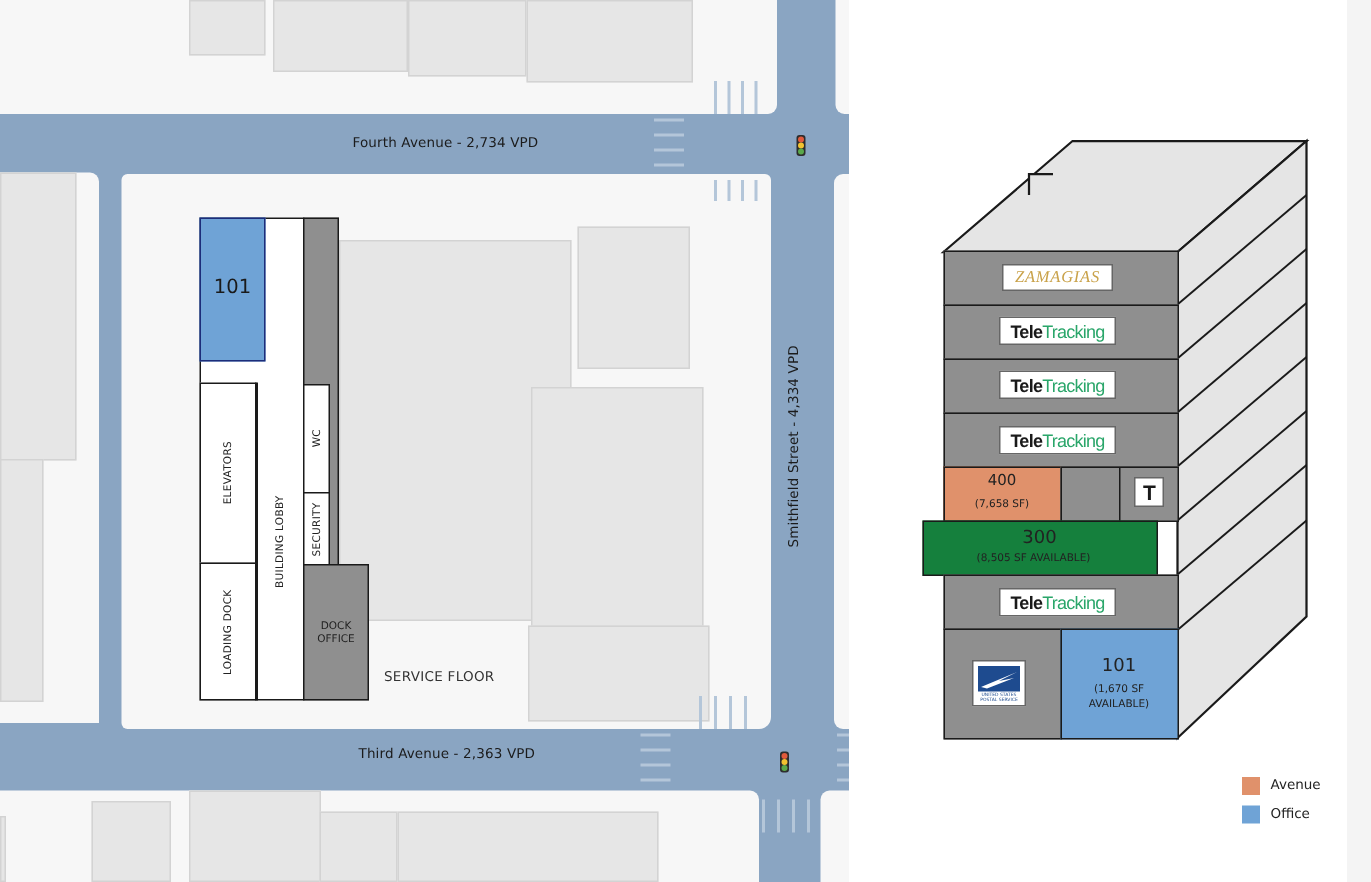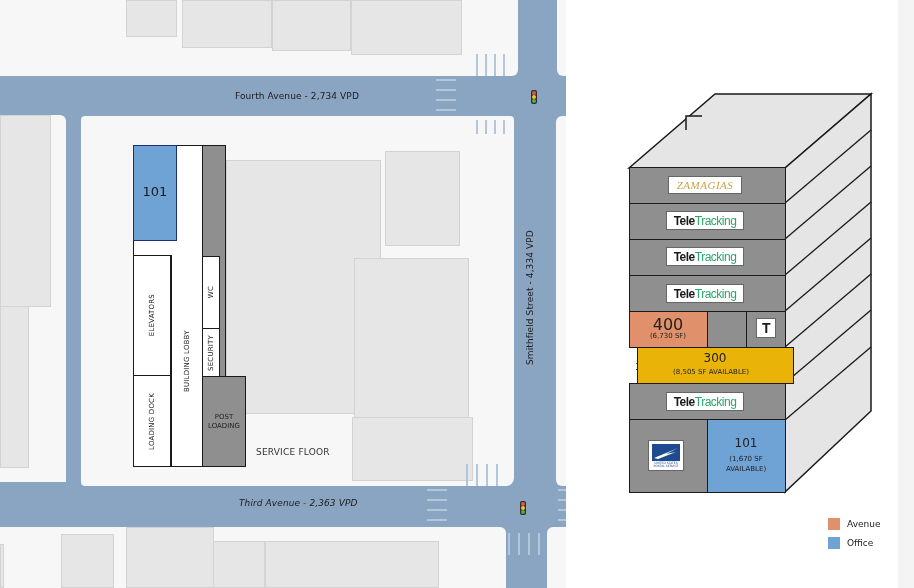--- a/index.html
+++ b/index.html
@@ -107,21 +107,21 @@
         <i style="top:5px;background:#f2c230;"></i>
         <i style="top:9px;background:#5aa84a;"></i>
     </div>
     <div class="light" style="left:520px;top:501px;">
       <i style="top:1px;background:#e05a3c;"></i>
         <i style="top:5px;background:#f2c230;"></i>
         <i style="top:9px;background:#5aa84a;"></i>
     </div>
 
     <div class="road-label" style="left:222px;top:91px;">Fourth Avenue - 2,734 VPD</div>
-    <div class="road-label" style="left:226px;top:498px;font-style:italic;">Third Avenue - 2,363 VPD</div>
+    <div class="road-label" style="left:226px;top:498px;">Third Avenue - 2,363 VPD</div>
     <div class="road-label" style="left:476px;top:300px;transform:rotate(-90deg);transform-origin:center;width:120px;text-align:center;margin-left:-6px;">Smithfield Street - 4,334 VPD</div>
 
     <div>
 
       <div class="fp" style="left:133px;top:145px;width:70px;height:322px;background:#fff;"></div>
       <div class="fp vert" style="left:171px;top:255px;width:32px;height:212px;border:none;background:transparent;font-size:7px;">BUILDING LOBBY</div>
 
       <div class="fp" style="left:133px;top:145px;width:44px;height:96px;background:#6fa3d6;border-color:#1d2d7a;font-size:13px;color:#1a1a1a;">
         <span style="margin-top:-2px;">101</span>
       </div>
@@ -139,21 +139,21 @@
 
       <div class="fp" style="left:202px;top:256px;width:18px;height:73px;background:#fff;">
         <span class="vert">WC</span>
       </div>
 
       <div class="fp" style="left:202px;top:328px;width:18px;height:49px;background:#fff;">
         <span class="vert">SECURITY</span>
       </div>
 
       <div class="fp" style="left:202px;top:376px;width:44px;height:91px;background:#8f8f8f;font-size:7px;">
-        <span style="width:32px;">POST LOADING</span>
+        <span style="width:32px;">DOCK OFFICE</span>
       </div>
     </div>
 
     <div class="abs" style="left:256px;top:447px;font-size:9px;color:#333;letter-spacing:0.2px;">SERVICE FLOOR</div>
   </div>
 
   <div class="right-panel"></div>
   <div class="abs" style="left:898px;top:0;width:16px;height:588px;background:#f4f4f4;"></div>
 
   <svg class="abs" style="left:620px;top:85px;" width="260" height="415">
@@ -199,30 +199,30 @@
     </div>
 
   <div class="floor" style="left:629px;top:275px;width:157px;height:37px;"></div>
   <div class="logo-tele" style="left:666px;top:284px;width:78px;height:19px;">
       <b>Tele</b>
       <span>Tracking</span>
     </div>
 
   <div class="floor" style="left:629px;top:311px;width:157px;height:37px;"></div>
   <div class="floor" style="left:629px;top:311px;width:79px;height:37px;background:#e0916b;">
-    <div class="suite-text" style="left:0;top:3px;width:76px;font-size:16px;">400</div>
-    <div class="suite-text" style="left:0;top:20px;width:76px;font-size:7px;">(6,730 SF)</div>
+    <div class="suite-text" style="left:0;top:3px;width:76px;font-size:10px;">400</div>
+    <div class="suite-text" style="left:0;top:20px;width:76px;font-size:7px;">(7,658 SF)</div>
   </div>
   <div class="floor" style="left:707px;top:311px;width:40px;height:37px;"></div>
   <div class="floor" style="left:746px;top:311px;width:40px;height:37px;"></div>
   <div class="logo-tele" style="left:756px;top:318px;width:20px;height:20px;font-size:14px;font-weight:bold;">
     <b style="color:#1a1a1a;">T</b>
   </div>
 
-  <div class="floor" style="left:637px;top:347px;width:157px;height:37px;background:#eab308;">
+  <div class="floor" style="left:615px;top:347px;width:157px;height:37px;background:#15803d;">
     <div class="suite-text" style="left:0;top:3px;width:154px;font-size:12px;">300</div>
     <div class="suite-text" style="left:0;top:20px;width:146px;font-size:7px;">(8,505 SF AVAILABLE)</div>
   </div>
 
   <div class="floor" style="left:629px;top:383px;width:157px;height:37px;"></div>
   <div class="logo-tele" style="left:666px;top:392px;width:78px;height:19px;">
       <b>Tele</b>
       <span>Tracking</span>
     </div>
 

